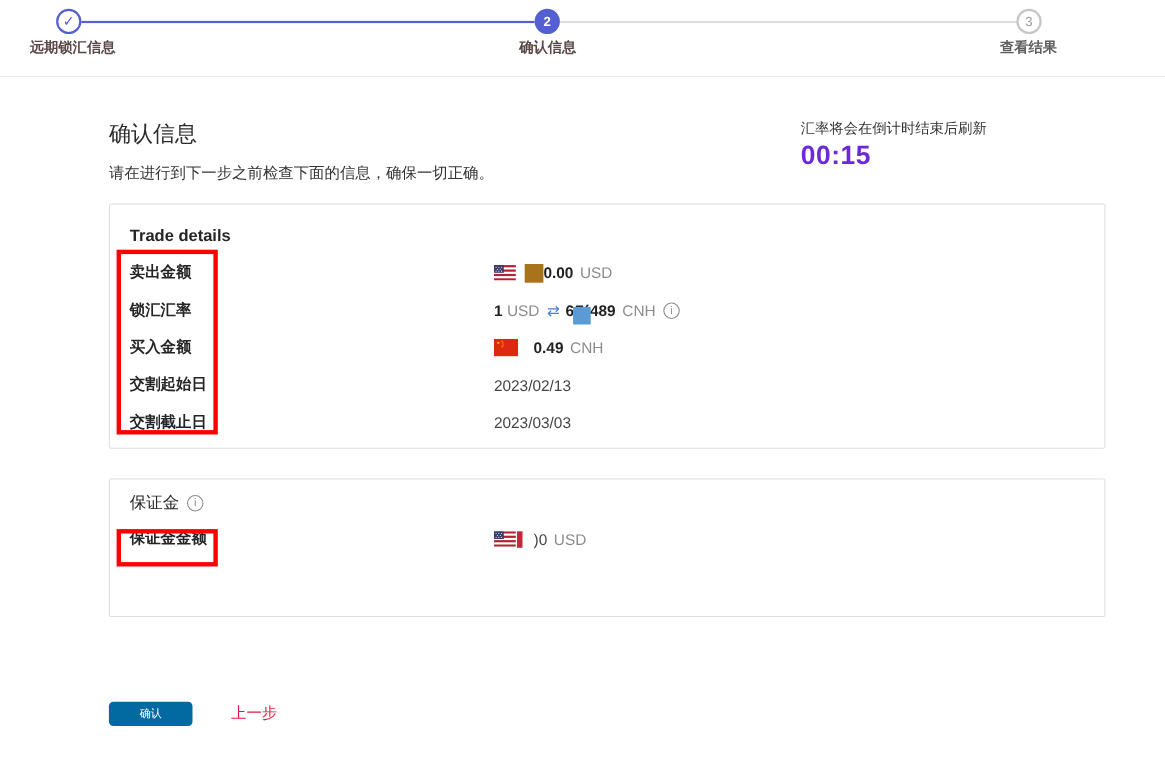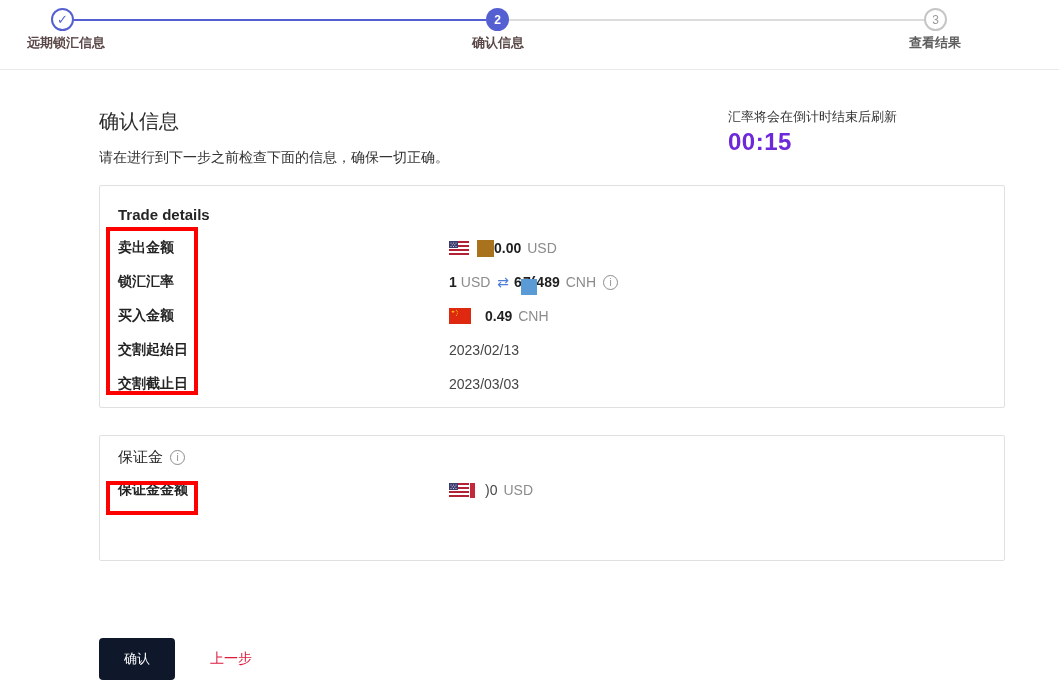--- a/index.html
+++ b/index.html
@@ -65,22 +65,22 @@
     margin-left:7px; font-style:normal; flex-shrink:0;
   }
   .freeze-text { font-size:14px; color:#4a4a4a; }
 
   .red-annotation { position:absolute; border:4px solid #fd0000; pointer-events:none; }
   .anno-1 { left:6px; top:41px; width:92px; height:168px; }
   .anno-2 { left:6px; top:45px; width:92px; height:34px; }
 
   .actions { position:absolute; left:0; top:638px; display:flex; align-items:center; }
   .confirm-btn {
-    width:76px; height:42px; background:#0f172a; color:#fff; border:none; border-radius:4px;
-    font-size:13px; font-family:inherit; cursor:pointer;
+    width:76px; height:22px; background:#0369a1; color:#fff; border:none; border-radius:4px;
+    font-size:10px; font-family:inherit; cursor:pointer;
   }
   .prev-link { margin-left:35px; font-size:14px; color:#e0193c; cursor:pointer; text-decoration:none; }
 </style>
 </head>
 <body>
 
 <div class="topbar">
   <div class="step-line line-done"></div>
   <div class="step-line line-pending"></div>
 

